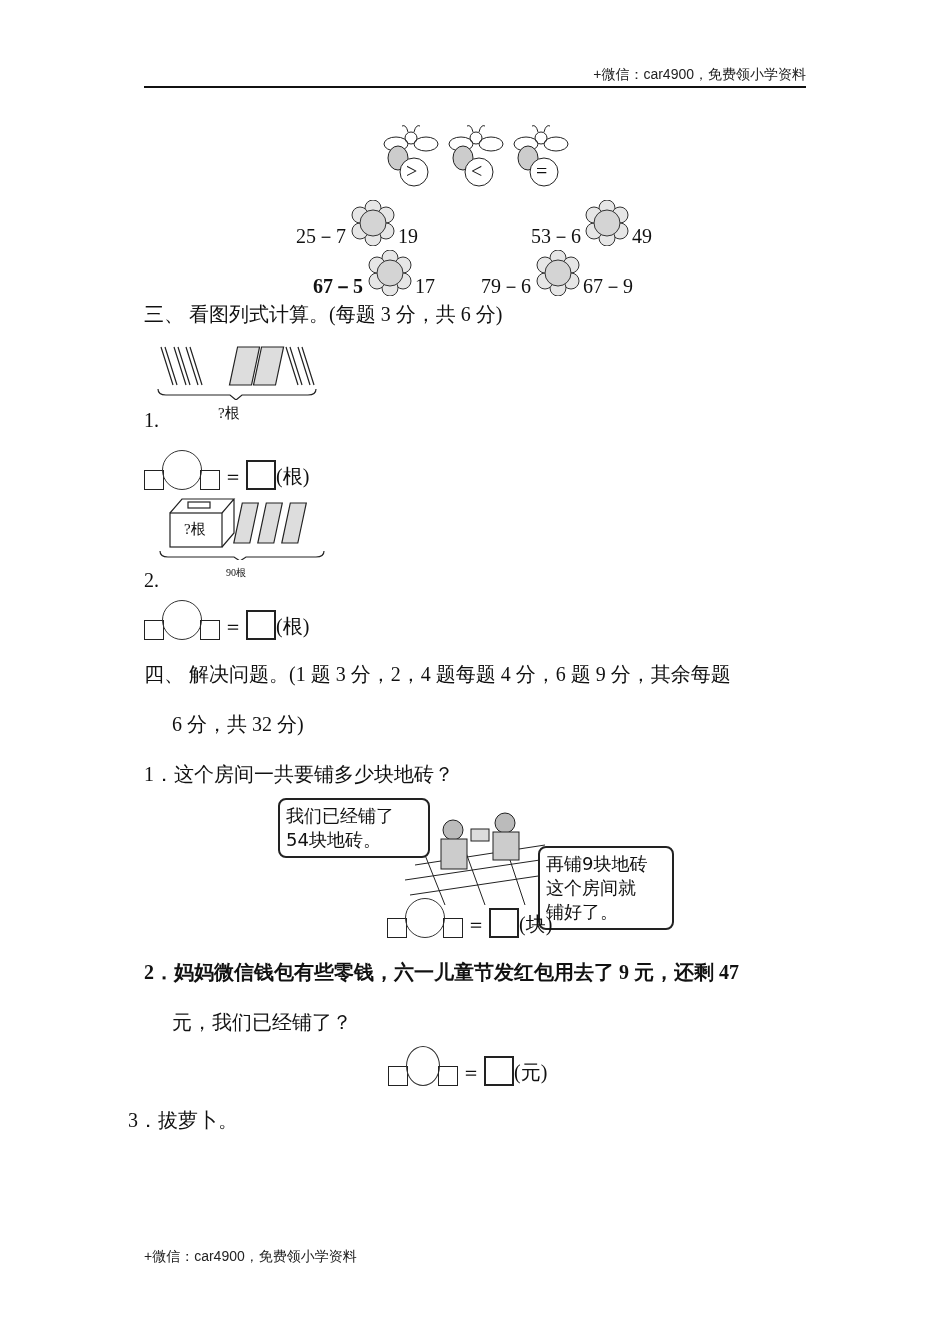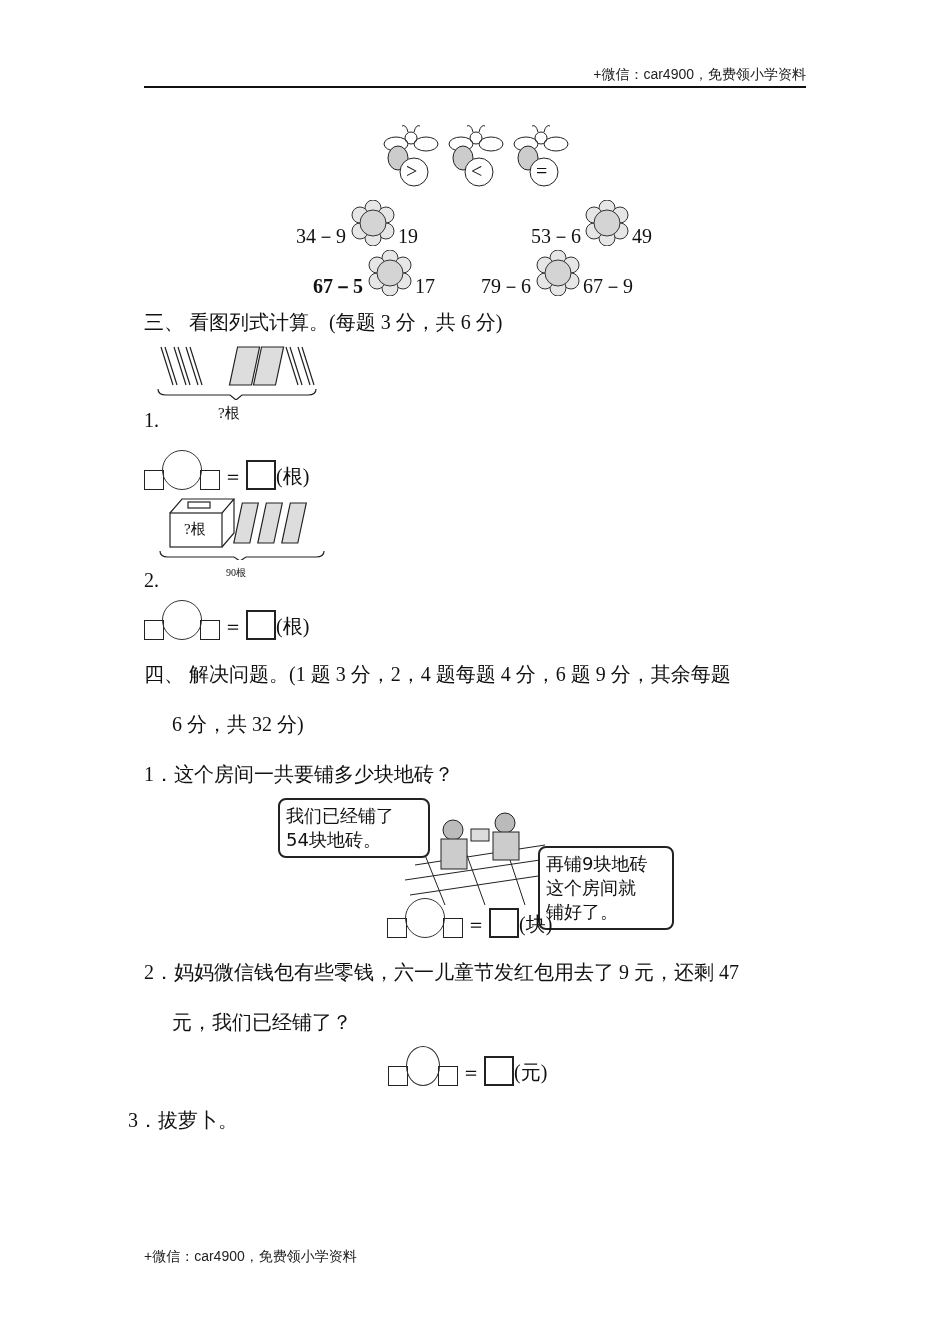--- a/index.html
+++ b/index.html
@@ -51,21 +51,21 @@
         <ellipse cx="20" cy="36" rx="10" ry="12" fill="#ccc"></ellipse>
         <circle cx="36" cy="50" r="14" fill="#fff"></circle>
       </g>
     </g>
   </svg>
   <span class="abs" style="left:28px;top:38px;font-size:20px;">&gt;</span>
   <span class="abs" style="left:93px;top:38px;font-size:20px;">&lt;</span>
   <span class="abs" style="left:158px;top:38px;font-size:20px;">=</span>
 </div>
 
-<div class="abs t19" style="left:296px;top:224px;">34－9</div>
+<div class="abs t19" style="left:296px;top:224px;">25－7</div>
 <svg class="abs flower" style="left:350px;top:200px;" viewBox="0 0 46 46">
     <g fill="#e6e6e6" stroke="#333">
       <circle cx="23" cy="8" r="8"></circle>
       <circle cx="36" cy="15" r="8"></circle>
       <circle cx="36" cy="31" r="8"></circle>
       <circle cx="23" cy="38" r="8"></circle>
       <circle cx="10" cy="31" r="8"></circle>
       <circle cx="10" cy="15" r="8"></circle>
       <circle cx="23" cy="23" r="13" fill="#d4d4d4"></circle>
     </g>
@@ -107,21 +107,21 @@
       <circle cx="36" cy="15" r="8"></circle>
       <circle cx="36" cy="31" r="8"></circle>
       <circle cx="23" cy="38" r="8"></circle>
       <circle cx="10" cy="31" r="8"></circle>
       <circle cx="10" cy="15" r="8"></circle>
       <circle cx="23" cy="23" r="13" fill="#d4d4d4"></circle>
     </g>
   </svg>
 <div class="abs t19" style="left:583px;top:274px;">67－9</div>
 
-<div class="abs t19" style="left:144px;top:310px;">三、 看图列式计算。(每题 3 分，共 6 分)</div>
+<div class="abs t19" style="left:144px;top:302px;">三、 看图列式计算。(每题 3 分，共 6 分)</div>
 
 <svg class="abs" style="left:156px;top:345px;" width="164" height="55" viewBox="0 0 164 55">
   <g fill="none" stroke="#222" stroke-width="1.2">
     <path d="M5 2 L17 40 M9 2 L21 40"></path>
       <path d="M18 2 L30 40 M22 2 L34 40"></path>
       <path d="M30 2 L42 40 M34 2 L46 40"></path>
     <rect x="82" y="2" width="22" height="38" transform="skewX(-12)" fill="#ddd"></rect>
     <rect x="106" y="2" width="22" height="38" transform="skewX(-12)" fill="#ddd"></rect>
     <path d="M130 2 L142 40 M134 2 L146 40"></path>
       <path d="M142 2 L154 40 M146 2 L158 40"></path>
@@ -175,21 +175,21 @@
 <div class="abs bubble" style="left:538px;top:798px;width:120px;margin-top:48px;">
   <div>再铺9块地砖</div>
   <div>这个房间就</div>
   <div>铺好了。</div>
 </div>
 
 <div class="abs" style="left:387px;top:898px;">
   <span class="sq"></span><span class="circ"></span><span class="sq"></span><span class="eq">＝</span><span class="sqbig"></span><span class="unit">(块)</span>
 </div>
 
-<div class="abs t19" style="left:144px;top:960px;">2．妈妈微信钱包有些零钱，六一儿童节发红包用去了 9 元，还剩 47</div>
+<div class="abs t19" style="left:144px;top:960px;font-weight:bold;">2．妈妈微信钱包有些零钱，六一儿童节发红包用去了 9 元，还剩 47</div>
 <div class="abs t19" style="left:172px;top:1010px;">元，我们已经铺了？</div>
 
 <div class="abs" style="left:388px;top:1046px;">
   <span class="sq"></span><span class="circ" style="width:32px;"></span><span class="sq"></span><span class="eq">＝</span><span class="sqbig"></span><span class="unit">(元)</span>
 </div>
 
 <div class="abs t19" style="left:128px;top:1108px;">3．拔萝卜。</div>
 
 <div class="abs ftr-text">+微信：car4900，免费领小学资料</div>
 

